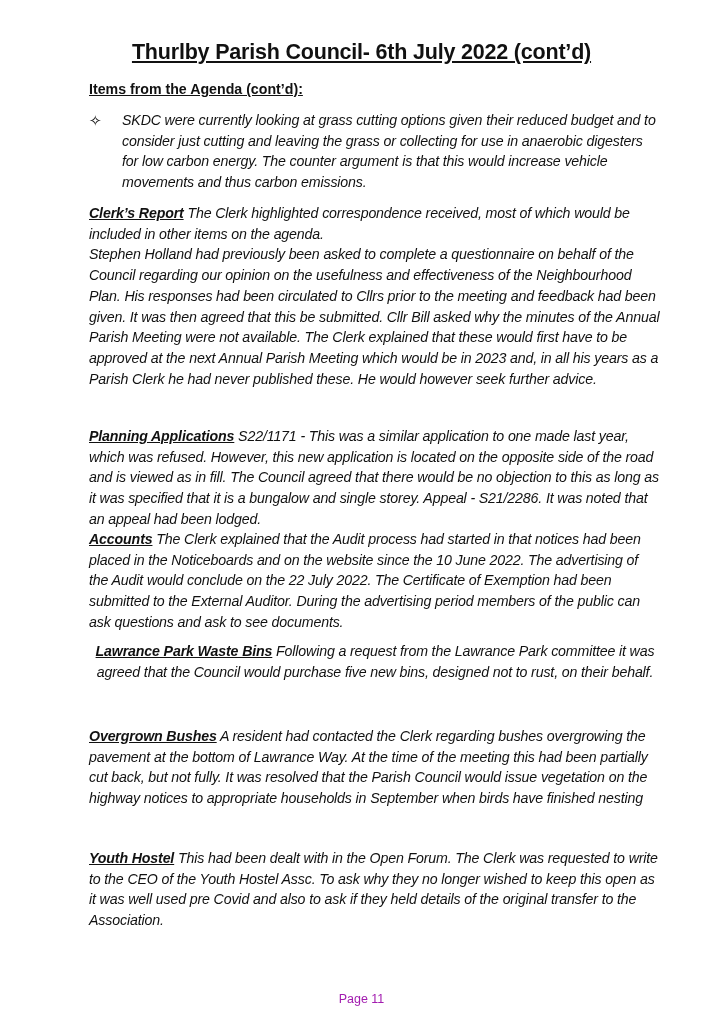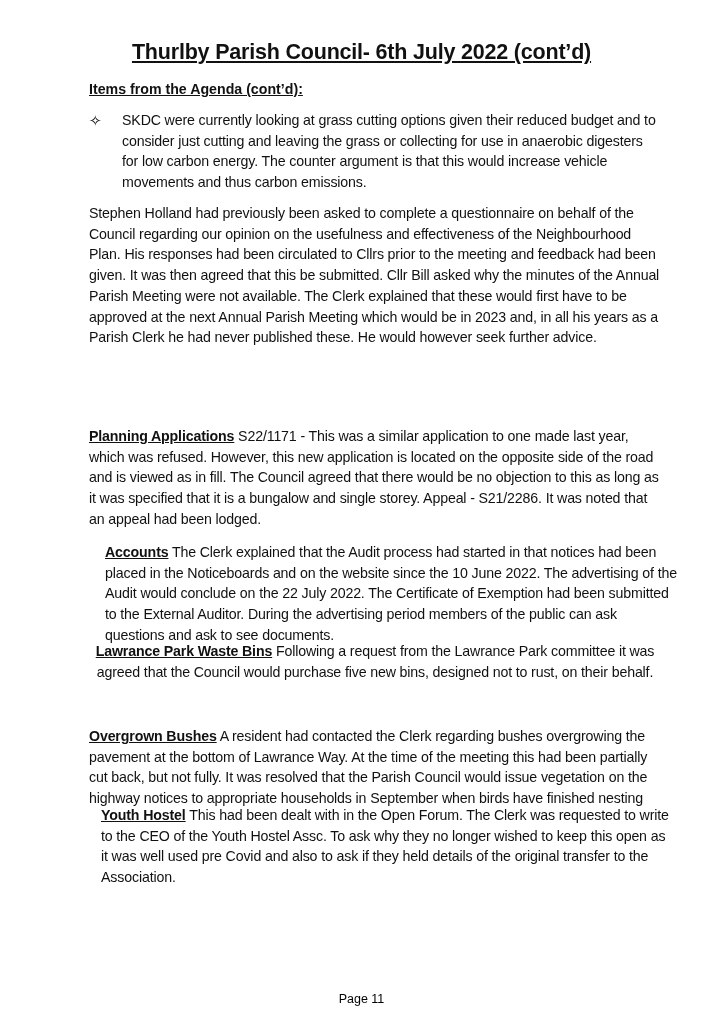--- a/index.html
+++ b/index.html
@@ -23,61 +23,62 @@
     .bullet .glyph {
       position: absolute; left: 0; top: 0; font-size: 15px; line-height: 21px;
     }
     .bullet .text {
       position: absolute; left: 33px; width: 540px;
     }
     .para {
       position: absolute; width: 572px; margin: 0;
     }
     p.t, span.t {
-      font-size: 14.2px; line-height: 20.7px; letter-spacing: -0.15px; margin: 0;
+      font-size: 14.2px; line-height: 20.7px; letter-spacing: -0.15px; margin: 0; font-style: italic;
     }
     .head {
       font-weight: bold; text-decoration: underline;
     }
     .footer {
       position: absolute; top: 992px; left: 0; width: 723px; text-align: center;
-      font-size: 12.5px; color: #000000;
+      font-size: 12.5px; color: #a21caf;
     }
   </style>
 </head>
 <body>
 
 <h1 class="title">Thurlby Parish Council- 6th July 2022 (cont’d)</h1>
 
 <div class="page">
   <p class="section-head">Items from the Agenda (cont’d):</p>
 
   <div class="bullet">
     <span class="glyph">✧</span>
     <p class="t text">SKDC were currently looking at grass cutting options given their reduced budget and to consider just cutting and leaving the grass or collecting for use in anaerobic digesters for low carbon energy. The counter argument is that this would increase vehicle movements and thus carbon emissions.</p>
   </div>
 
   <div class="para" style="top:203px;">
+    <p class="t"><span class="head">Clerk’s Report</span><span> The Clerk highlighted correspondence received, most of which would be included in other items on the agenda.</span></p>
     <p class="t">Stephen Holland had previously been asked to complete a questionnaire on behalf of the Council regarding our opinion on the usefulness and effectiveness of the Neighbourhood Plan. His responses had been circulated to Cllrs prior to the meeting and feedback had been given. It was then agreed that this be submitted. Cllr Bill asked why the minutes of the Annual Parish Meeting were not available. The Clerk explained that these would first have to be approved at the next Annual Parish Meeting which would be in 2023 and, in all his years as a Parish Clerk he had never published these. He would however seek further advice.</p>
   </div>
 
   <div class="para" style="top:426px;">
     <p class="t"><span class="head">Planning Applications</span><span> S22/1171 - This was a similar application to one made last year, which was refused. However, this new application is located on the opposite side of the road and is viewed as in fill. The Council agreed that there would be no objection to this as long as it was specified that it is a bungalow and single storey. Appeal - S21/2286. It was noted that an appeal had been lodged.</span></p>
   </div>
 
-  <div class="para" style="top:542px;margin-left:16px;">
+  <div class="para" style="top:529px;">
     <p class="t"><span class="head">Accounts</span><span> The Clerk explained that the Audit process had started in that notices had been placed in the Noticeboards and on the website since the 10 June 2022. The advertising of the Audit would conclude on the 22 July 2022. The Certificate of Exemption had been submitted to the External Auditor. During the advertising period members of the public can ask questions and ask to see documents.</span></p>
   </div>
 
   <div class="para" style="top:641px;text-align:center;">
     <p class="t"><span class="head">Lawrance Park Waste Bins</span><span> Following a request from the Lawrance Park committee it was agreed that the Council would purchase five new bins, designed not to rust, on their behalf.</span></p>
   </div>
 
   <div class="para" style="top:726px;">
     <p class="t"><span class="head">Overgrown Bushes</span><span> A resident had contacted the Clerk regarding bushes overgrowing the pavement at the bottom of Lawrance Way. At the time of the meeting this had been partially cut back, but not fully. It was resolved that the Parish Council would issue vegetation on the highway notices to appropriate households in September when birds have finished nesting</span></p>
   </div>
 
-  <div class="para" style="top:805px;margin-left:12px;">
+  <div class="para" style="top:848px;">
     <p class="t"><span class="head">Youth Hostel</span><span> This had been dealt with in the Open Forum. The Clerk was requested to write to the CEO of the Youth Hostel Assc. To ask why they no longer wished to keep this open as it was well used pre Covid and also to ask if they held details of the original transfer to the Association.</span></p>
   </div>
 </div>
 
 <div class="footer">Page 11</div>
 
 </body></html>

